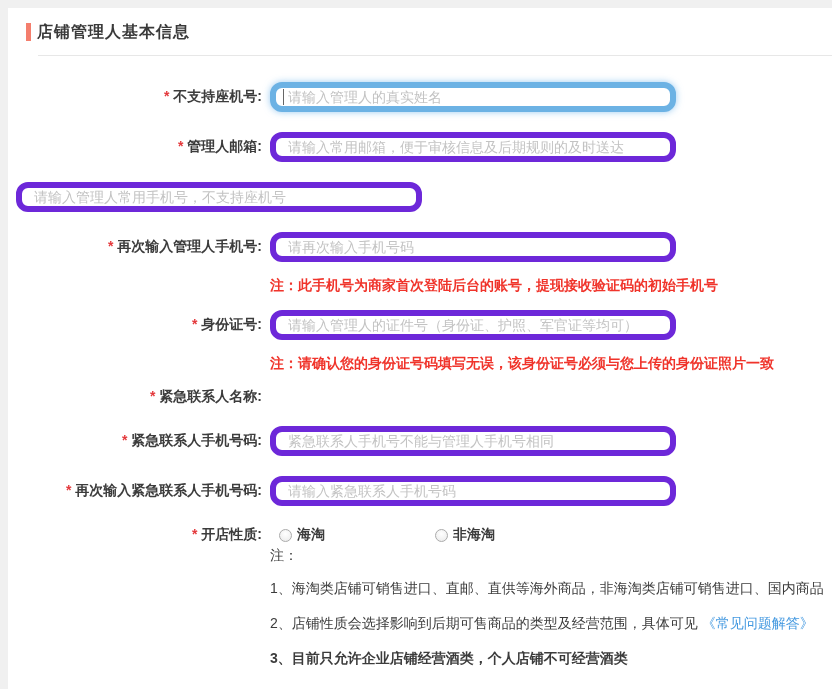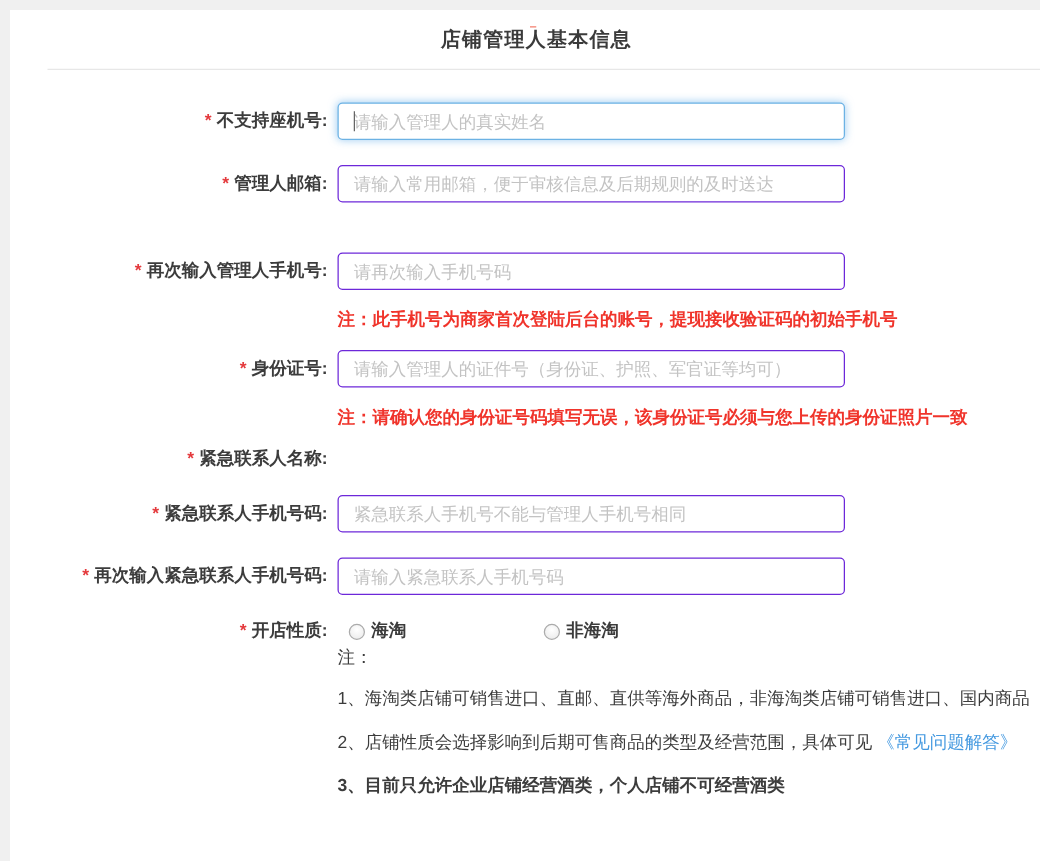--- a/index.html
+++ b/index.html
@@ -11,21 +11,21 @@
     color: #333;
   }
   .panel {
     position: absolute;
     left: 8px; top: 8px;
     width: 824px; height: 681px;
     background: #ffffff;
   }
   
   .hdr { padding: 13px 0 0 18px; }
-  .hdr-inner { display: flex; align-items: center; height: 22px; flex-direction: column; }
+  .hdr-inner { display: flex; align-items: center; height: 22px; }
   .accent-bar {
     display: inline-block;
     width: 5px; height: 18px;
     background: #f47e6d;
     margin-right: 6px;
   }
   .hdr-title { font-size: 16px; font-weight: bold; color: #3a3a3a; letter-spacing: 1px; }
   .divider { height: 1px; background: #e7e7e7; margin: 12px 0 0 12px; }
 
   
@@ -36,22 +36,22 @@
     text-align: right;
     font-weight: bold;
     color: #3c3c3c;
     flex: none;
     white-space: nowrap;
   }
   .star { color: #e4393c; margin-right: 4px; font-weight: bold; }
   .ctrl { margin-left: 8px; position: relative; }
   .inp {
     width: 406px; height: 30px;
-    border: 1px solid #6d28d9;
-    border-radius: 4px;
+    border: 6px solid #6d28d9;
+    border-radius: 12px;
     padding: 0 12px;
     font-size: 14px;
     font-family: "Liberation Sans", "DejaVu Sans", sans-serif;
     color: #555;
     outline: none;
     background: #fff;
   }
   .inp::placeholder { color: #c3c3c3; opacity: 1; }
   .inp.focused {
     border-color: #6cb2e4;
@@ -114,20 +114,23 @@
     </div>
 
     <div class="frow">
       <div class="lbl"><span class="star">*</span><span>管理人邮箱:</span></div>
       <div class="ctrl">
         <input class="inp" type="text" placeholder="请输入常用邮箱，便于审核信息及后期规则的及时送达" style="">
       </div>
     </div>
 
     <div class="frow">
+      <div class="ctrl">
+        <input class="inp" type="text" placeholder="请输入管理人常用手机号，不支持座机号" style="">
+      </div>
     </div>
 
     <div class="frow" style="margin-bottom:12px">
       <div class="lbl"><span class="star">*</span><span>再次输入管理人手机号:</span></div>
       <div class="ctrl">
         <input class="inp" type="text" placeholder="请再次输入手机号码" style="">
       </div>
     </div>
 
     <div class="field-note red">注：此手机号为商家首次登陆后台的账号，提现接收验证码的初始手机号</div>

